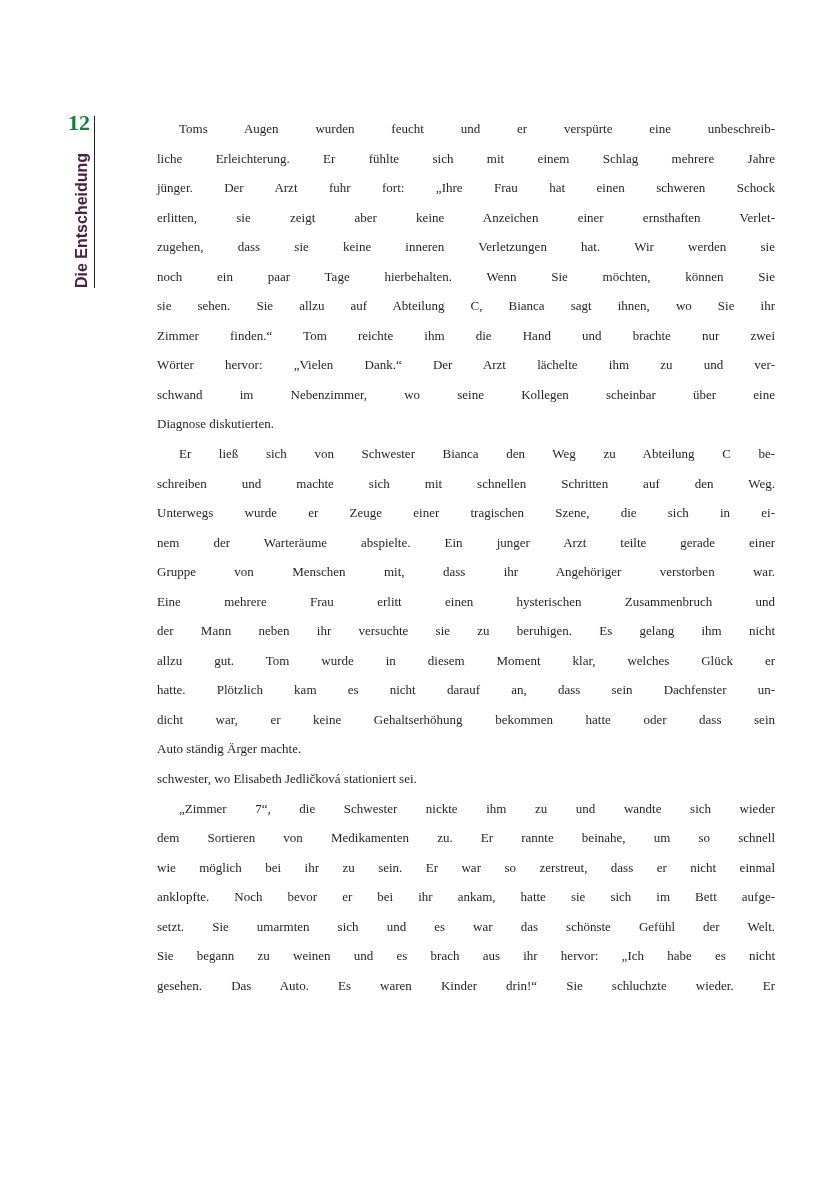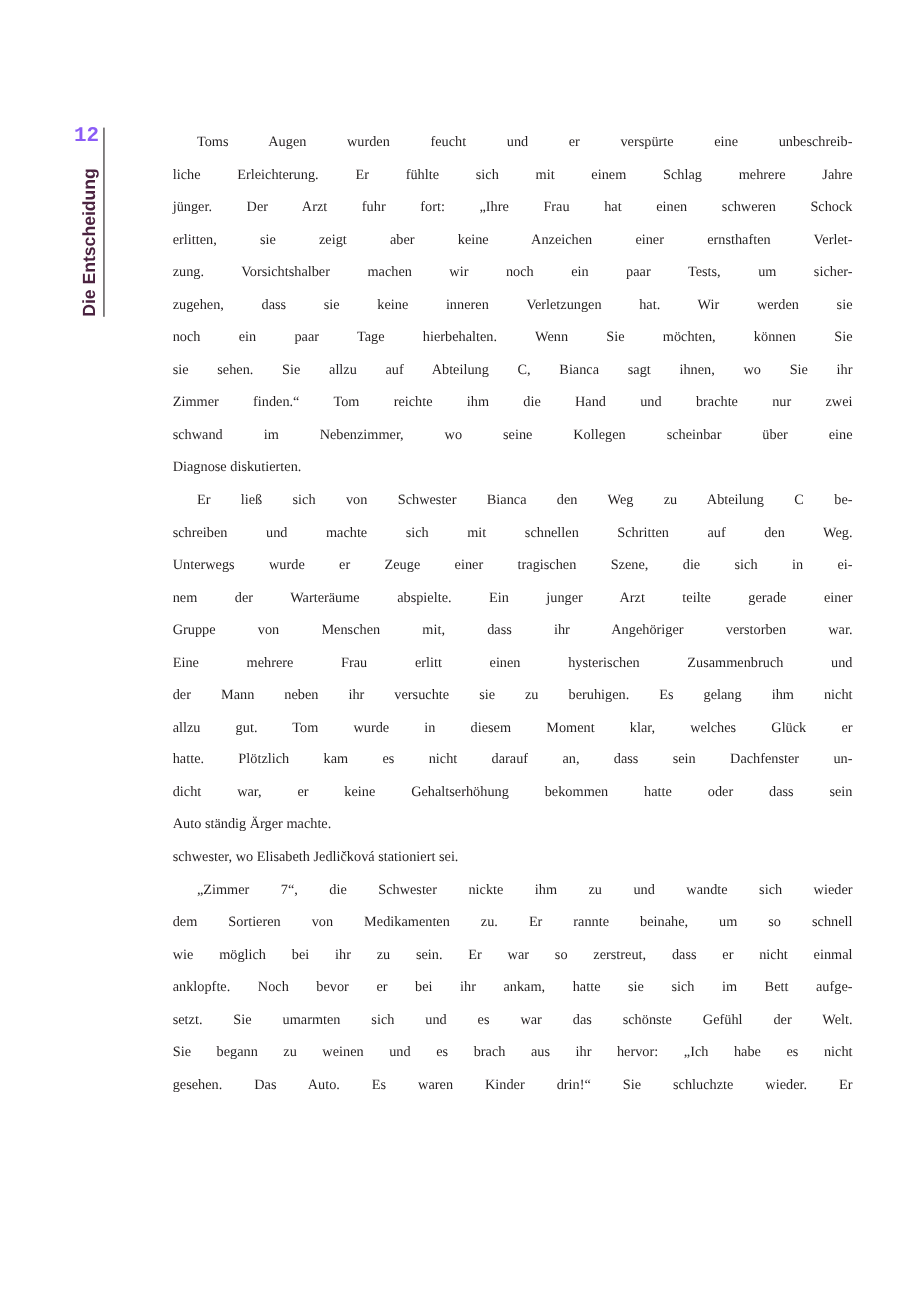--- a/index.html
+++ b/index.html
@@ -27,25 +27,25 @@
       width: 1px;
       height: 172px;
       background: #231f20;
     }
     .page-number {
       position: absolute;
       left: 62px;
       top: 113px;
       width: 28px;
       text-align: right;
-      font-family: Liberation Mono, monospace;
+      font-family: Liberation Serif, serif;
       font-weight: bold;
-      font-size: 19px;
+      font-size: 22px;
       line-height: 20px;
-      color: #8b5cf6;
+      color: #15803d;
     }
     .section-title {
       position: absolute;
       left: 73px;
       top: 288px;
       transform-origin: 0 0;
       transform: rotate(-90deg);
       white-space: nowrap;
       font-family: "Liberation Sans", sans-serif;
       font-weight: bold;
@@ -85,25 +85,25 @@
   <div class="page-number">12</div>
   <div class="section-title" style="color: rgb(75, 35, 64);">Die Entscheidung</div>
 
   <div class="body-text" style="color: rgb(35, 31, 32);">
 
     <div>
       <span class="line indent">Toms Augen wurden feucht und er verspürte eine unbeschreib-</span>
       <span class="line">liche Erleichterung. Er fühlte sich mit einem Schlag mehrere Jahre</span>
       <span class="line">jünger. Der Arzt fuhr fort: „Ihre Frau hat einen schweren Schock</span>
       <span class="line">erlitten, sie zeigt aber keine Anzeichen einer ernsthaften Verlet-</span>
-      <span class="line">zung. Vorsichtshalber machen wir noch ein paar Tests, um sicher-</span>
       <span class="line">zugehen, dass sie keine inneren Verletzungen hat. Wir werden sie</span>
       <span class="line">noch ein paar Tage hierbehalten. Wenn Sie möchten, können Sie</span>
       <span class="line">sie sehen. Sie allzu auf Abteilung C, Bianca sagt ihnen, wo Sie ihr</span>
       <span class="line">Zimmer finden.“ Tom reichte ihm die Hand und brachte nur zwei</span>
+      <span class="line">Wörter hervor: „Vielen Dank.“ Der Arzt lächelte ihm zu und ver-</span>
       <span class="line">schwand im Nebenzimmer, wo seine Kollegen scheinbar über eine</span>
       <span class="line last">Diagnose diskutierten.</span>
     </div>
 
     <div>
       <span class="line indent">Er ließ sich von Schwester Bianca den Weg zu Abteilung C be-</span>
       <span class="line">schreiben und machte sich mit schnellen Schritten auf den Weg.</span>
       <span class="line">Unterwegs wurde er Zeuge einer tragischen Szene, die sich in ei-</span>
       <span class="line">nem der Warteräume abspielte. Ein junger Arzt teilte gerade einer</span>
       <span class="line">Gruppe von Menschen mit, dass ihr Angehöriger verstorben war.</span>

